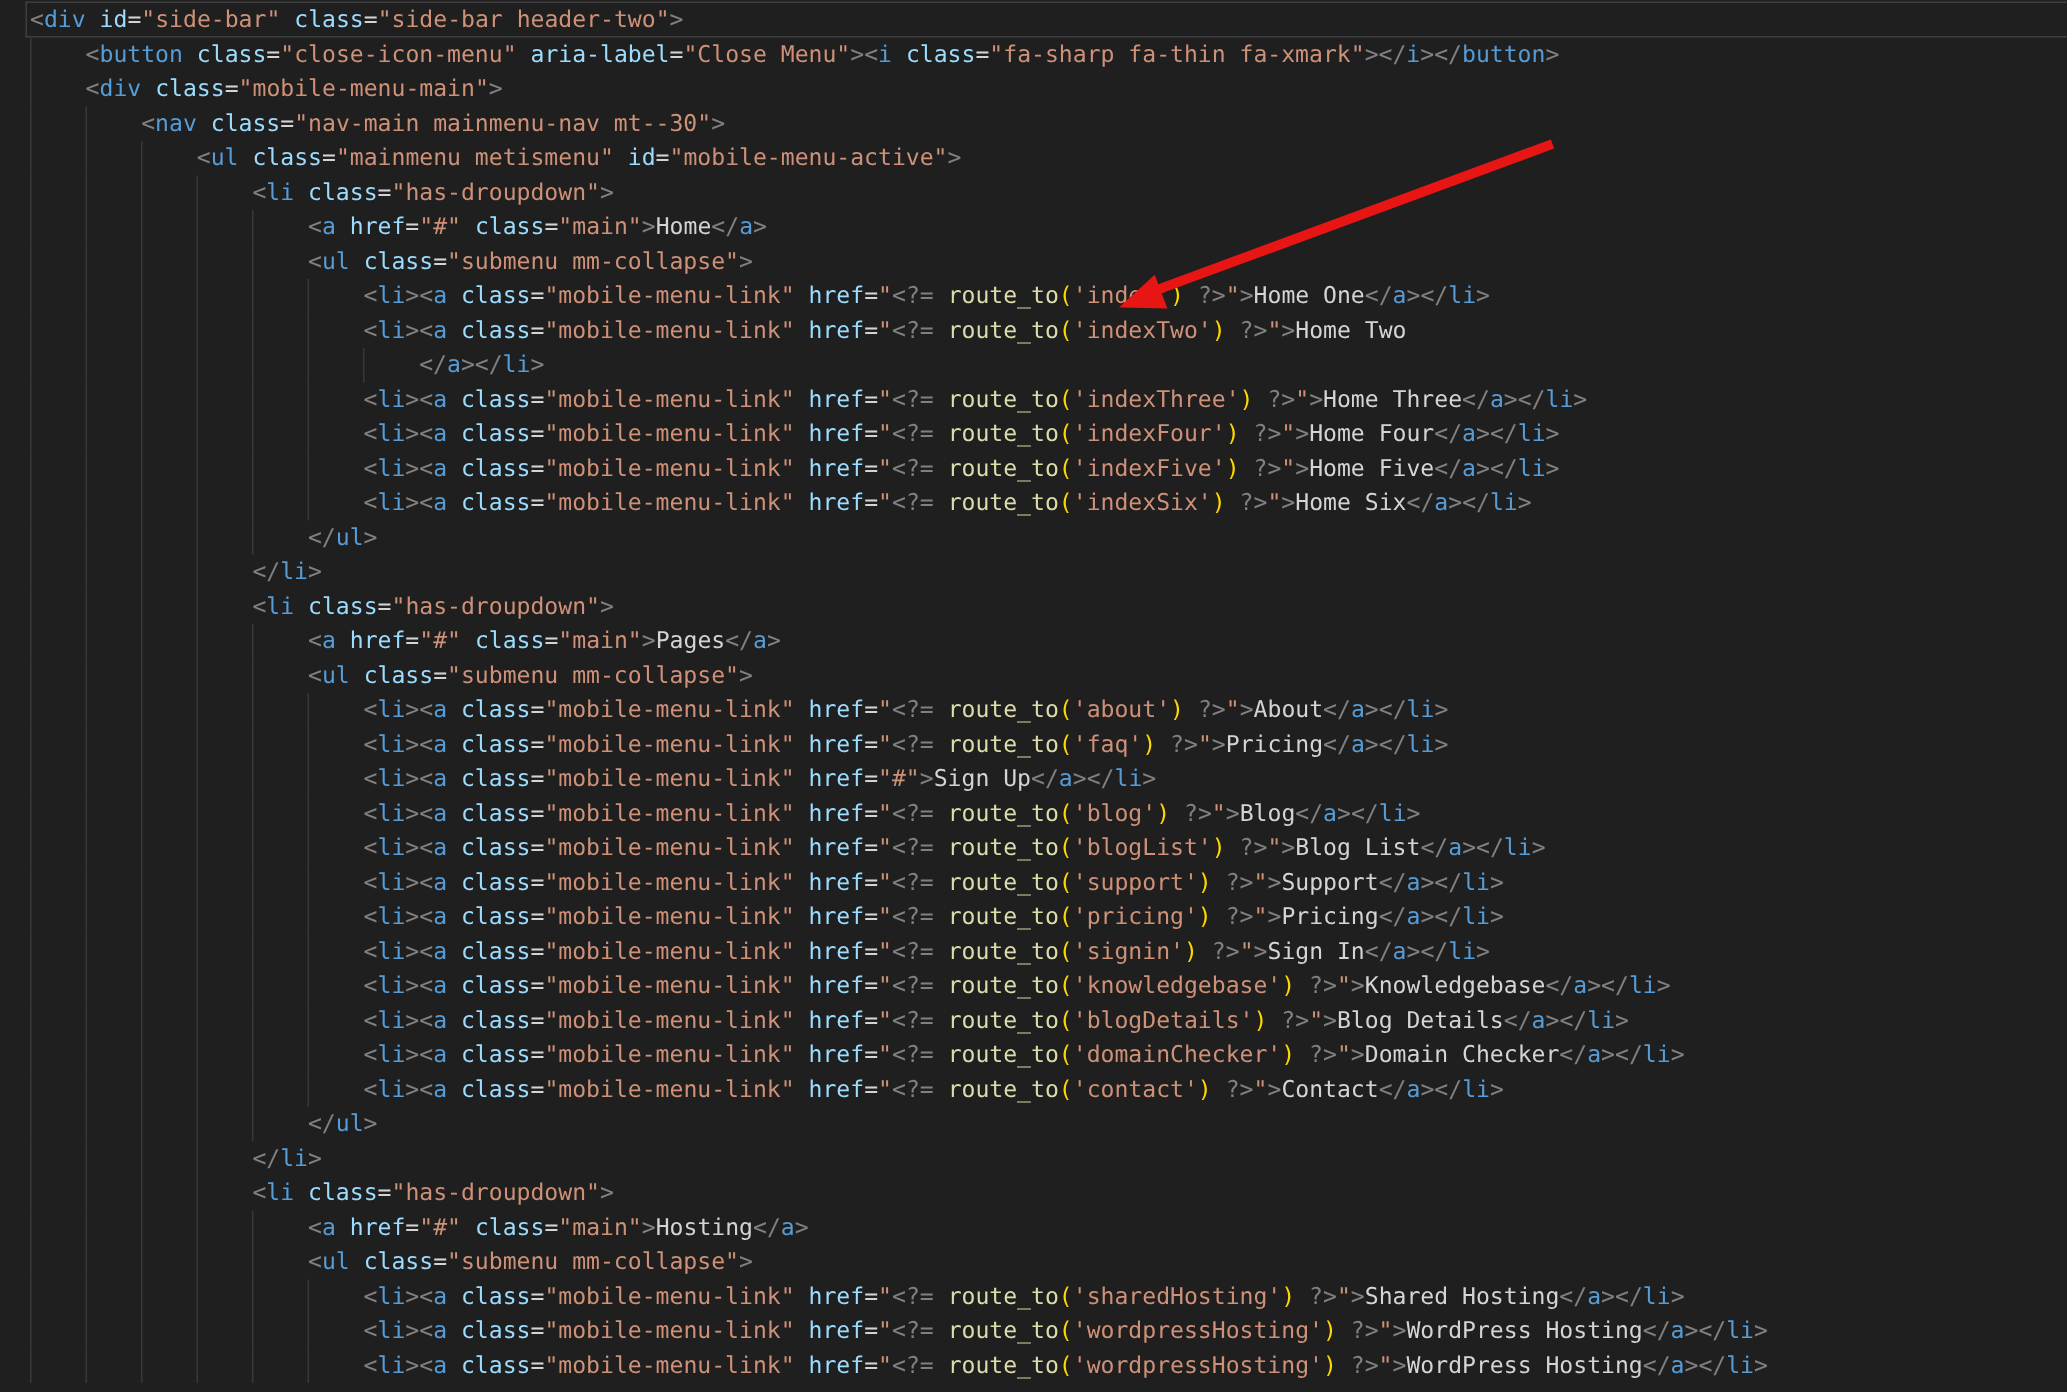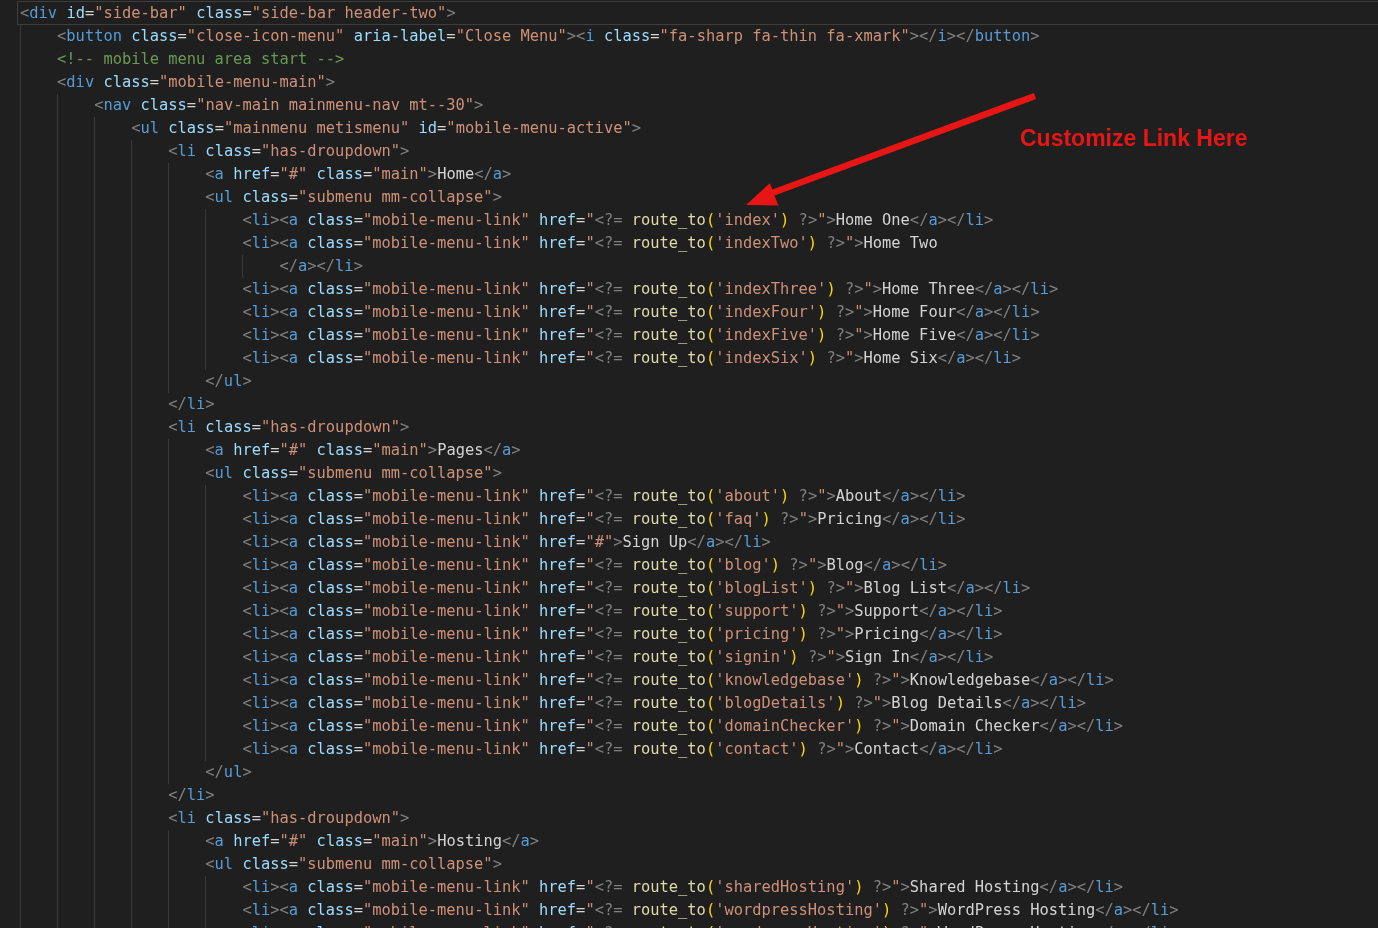--- a/index.html
+++ b/index.html
@@ -46,21 +46,20 @@
     pointer-events: none;
   }
 </style>
 </head>
 <body>
 
 <div id="editor" style="background: rgb(31, 31, 31);">
   <div id="code-area">
       <div class="line current" style="padding-left: calc(0ch + 20px);"><span style="color: rgb(128, 128, 128);">&lt;</span><span style="color: rgb(86, 156, 214);">div</span><span style="color: rgb(212, 212, 212);"> </span><span style="color: rgb(156, 220, 254);">id</span><span style="color: rgb(212, 212, 212);">=</span><span style="color: rgb(206, 145, 120);">"side-bar"</span><span style="color: rgb(212, 212, 212);"> </span><span style="color: rgb(156, 220, 254);">class</span><span style="color: rgb(212, 212, 212);">=</span><span style="color: rgb(206, 145, 120);">"side-bar header-two"</span><span style="color: rgb(128, 128, 128);">&gt;</span></div>
       <div class="line" style="padding-left: calc(4ch + 20px);"><span class="guide" style="left: calc(0ch + 20px);"></span><span style="color: rgb(128, 128, 128);">&lt;</span><span style="color: rgb(86, 156, 214);">button</span><span style="color: rgb(212, 212, 212);"> </span><span style="color: rgb(156, 220, 254);">class</span><span style="color: rgb(212, 212, 212);">=</span><span style="color: rgb(206, 145, 120);">"close-icon-menu"</span><span style="color: rgb(212, 212, 212);"> </span><span style="color: rgb(156, 220, 254);">aria-label</span><span style="color: rgb(212, 212, 212);">=</span><span style="color: rgb(206, 145, 120);">"Close Menu"</span><span style="color: rgb(128, 128, 128);">&gt;&lt;</span><span style="color: rgb(86, 156, 214);">i</span><span style="color: rgb(212, 212, 212);"> </span><span style="color: rgb(156, 220, 254);">class</span><span style="color: rgb(212, 212, 212);">=</span><span style="color: rgb(206, 145, 120);">"fa-sharp fa-thin fa-xmark"</span><span style="color: rgb(128, 128, 128);">&gt;&lt;/</span><span style="color: rgb(86, 156, 214);">i</span><span style="color: rgb(128, 128, 128);">&gt;&lt;/</span><span style="color: rgb(86, 156, 214);">button</span><span style="color: rgb(128, 128, 128);">&gt;</span></div>
-      <div class="line" style="padding-left: calc(4ch + 20px);"><span class="guide" style="left: calc(0ch + 20px);"></span><span style="color: rgb(106, 153, 85);">&lt;!-- mobile menu area start --&gt;</span></div>
       <div class="line" style="padding-left: calc(4ch + 20px);"><span class="guide" style="left: calc(0ch + 20px);"></span><span style="color: rgb(128, 128, 128);">&lt;</span><span style="color: rgb(86, 156, 214);">div</span><span style="color: rgb(212, 212, 212);"> </span><span style="color: rgb(156, 220, 254);">class</span><span style="color: rgb(212, 212, 212);">=</span><span style="color: rgb(206, 145, 120);">"mobile-menu-main"</span><span style="color: rgb(128, 128, 128);">&gt;</span></div>
       <div class="line" style="padding-left: calc(8ch + 20px);"><span class="guide" style="left: calc(0ch + 20px);"></span><span class="guide" style="left: calc(4ch + 20px);"></span><span style="color: rgb(128, 128, 128);">&lt;</span><span style="color: rgb(86, 156, 214);">nav</span><span style="color: rgb(212, 212, 212);"> </span><span style="color: rgb(156, 220, 254);">class</span><span style="color: rgb(212, 212, 212);">=</span><span style="color: rgb(206, 145, 120);">"nav-main mainmenu-nav mt--30"</span><span style="color: rgb(128, 128, 128);">&gt;</span></div>
       <div class="line" style="padding-left: calc(12ch + 20px);"><span class="guide" style="left: calc(0ch + 20px);"></span><span class="guide" style="left: calc(4ch + 20px);"></span><span class="guide" style="left: calc(8ch + 20px);"></span><span style="color: rgb(128, 128, 128);">&lt;</span><span style="color: rgb(86, 156, 214);">ul</span><span style="color: rgb(212, 212, 212);"> </span><span style="color: rgb(156, 220, 254);">class</span><span style="color: rgb(212, 212, 212);">=</span><span style="color: rgb(206, 145, 120);">"mainmenu metismenu"</span><span style="color: rgb(212, 212, 212);"> </span><span style="color: rgb(156, 220, 254);">id</span><span style="color: rgb(212, 212, 212);">=</span><span style="color: rgb(206, 145, 120);">"mobile-menu-active"</span><span style="color: rgb(128, 128, 128);">&gt;</span></div>
       <div class="line" style="padding-left: calc(16ch + 20px);"><span class="guide" style="left: calc(0ch + 20px);"></span><span class="guide" style="left: calc(4ch + 20px);"></span><span class="guide" style="left: calc(8ch + 20px);"></span><span class="guide" style="left: calc(12ch + 20px);"></span><span style="color: rgb(128, 128, 128);">&lt;</span><span style="color: rgb(86, 156, 214);">li</span><span style="color: rgb(212, 212, 212);"> </span><span style="color: rgb(156, 220, 254);">class</span><span style="color: rgb(212, 212, 212);">=</span><span style="color: rgb(206, 145, 120);">"has-droupdown"</span><span style="color: rgb(128, 128, 128);">&gt;</span></div>
       <div class="line" style="padding-left: calc(20ch + 20px);"><span class="guide" style="left: calc(0ch + 20px);"></span><span class="guide" style="left: calc(4ch + 20px);"></span><span class="guide" style="left: calc(8ch + 20px);"></span><span class="guide" style="left: calc(12ch + 20px);"></span><span class="guide" style="left: calc(16ch + 20px);"></span><span style="color: rgb(128, 128, 128);">&lt;</span><span style="color: rgb(86, 156, 214);">a</span><span style="color: rgb(212, 212, 212);"> </span><span style="color: rgb(156, 220, 254);">href</span><span style="color: rgb(212, 212, 212);">=</span><span style="color: rgb(206, 145, 120);">"#"</span><span style="color: rgb(212, 212, 212);"> </span><span style="color: rgb(156, 220, 254);">class</span><span style="color: rgb(212, 212, 212);">=</span><span style="color: rgb(206, 145, 120);">"main"</span><span style="color: rgb(128, 128, 128);">&gt;</span><span style="color: rgb(212, 212, 212);">Home</span><span style="color: rgb(128, 128, 128);">&lt;/</span><span style="color: rgb(86, 156, 214);">a</span><span style="color: rgb(128, 128, 128);">&gt;</span></div>
       <div class="line" style="padding-left: calc(20ch + 20px);"><span class="guide" style="left: calc(0ch + 20px);"></span><span class="guide" style="left: calc(4ch + 20px);"></span><span class="guide" style="left: calc(8ch + 20px);"></span><span class="guide" style="left: calc(12ch + 20px);"></span><span class="guide" style="left: calc(16ch + 20px);"></span><span style="color: rgb(128, 128, 128);">&lt;</span><span style="color: rgb(86, 156, 214);">ul</span><span style="color: rgb(212, 212, 212);"> </span><span style="color: rgb(156, 220, 254);">class</span><span style="color: rgb(212, 212, 212);">=</span><span style="color: rgb(206, 145, 120);">"submenu mm-collapse"</span><span style="color: rgb(128, 128, 128);">&gt;</span></div>
       <div class="line" style="padding-left: calc(24ch + 20px);"><span class="guide" style="left: calc(0ch + 20px);"></span><span class="guide" style="left: calc(4ch + 20px);"></span><span class="guide" style="left: calc(8ch + 20px);"></span><span class="guide" style="left: calc(12ch + 20px);"></span><span class="guide" style="left: calc(16ch + 20px);"></span><span class="guide" style="left: calc(20ch + 20px);"></span><span style="color: rgb(128, 128, 128);">&lt;</span><span style="color: rgb(86, 156, 214);">li</span><span style="color: rgb(128, 128, 128);">&gt;&lt;</span><span style="color: rgb(86, 156, 214);">a</span><span style="color: rgb(212, 212, 212);"> </span><span style="color: rgb(156, 220, 254);">class</span><span style="color: rgb(212, 212, 212);">=</span><span style="color: rgb(206, 145, 120);">"mobile-menu-link"</span><span style="color: rgb(212, 212, 212);"> </span><span style="color: rgb(156, 220, 254);">href</span><span style="color: rgb(212, 212, 212);">=</span><span style="color: rgb(206, 145, 120);">"</span><span style="color: rgb(128, 128, 128);">&lt;?=</span><span style="color: rgb(212, 212, 212);"> </span><span style="color: rgb(220, 220, 170);">route_to</span><span style="color: rgb(255, 215, 0);">(</span><span style="color: rgb(206, 145, 120);">'index'</span><span style="color: rgb(255, 215, 0);">)</span><span style="color: rgb(212, 212, 212);"> </span><span style="color: rgb(128, 128, 128);">?&gt;</span><span style="color: rgb(206, 145, 120);">"</span><span style="color: rgb(128, 128, 128);">&gt;</span><span style="color: rgb(212, 212, 212);">Home One</span><span style="color: rgb(128, 128, 128);">&lt;/</span><span style="color: rgb(86, 156, 214);">a</span><span style="color: rgb(128, 128, 128);">&gt;&lt;/</span><span style="color: rgb(86, 156, 214);">li</span><span style="color: rgb(128, 128, 128);">&gt;</span></div>
       <div class="line" style="padding-left: calc(24ch + 20px);"><span class="guide" style="left: calc(0ch + 20px);"></span><span class="guide" style="left: calc(4ch + 20px);"></span><span class="guide" style="left: calc(8ch + 20px);"></span><span class="guide" style="left: calc(12ch + 20px);"></span><span class="guide" style="left: calc(16ch + 20px);"></span><span class="guide" style="left: calc(20ch + 20px);"></span><span style="color: rgb(128, 128, 128);">&lt;</span><span style="color: rgb(86, 156, 214);">li</span><span style="color: rgb(128, 128, 128);">&gt;&lt;</span><span style="color: rgb(86, 156, 214);">a</span><span style="color: rgb(212, 212, 212);"> </span><span style="color: rgb(156, 220, 254);">class</span><span style="color: rgb(212, 212, 212);">=</span><span style="color: rgb(206, 145, 120);">"mobile-menu-link"</span><span style="color: rgb(212, 212, 212);"> </span><span style="color: rgb(156, 220, 254);">href</span><span style="color: rgb(212, 212, 212);">=</span><span style="color: rgb(206, 145, 120);">"</span><span style="color: rgb(128, 128, 128);">&lt;?=</span><span style="color: rgb(212, 212, 212);"> </span><span style="color: rgb(220, 220, 170);">route_to</span><span style="color: rgb(255, 215, 0);">(</span><span style="color: rgb(206, 145, 120);">'indexTwo'</span><span style="color: rgb(255, 215, 0);">)</span><span style="color: rgb(212, 212, 212);"> </span><span style="color: rgb(128, 128, 128);">?&gt;</span><span style="color: rgb(206, 145, 120);">"</span><span style="color: rgb(128, 128, 128);">&gt;</span><span style="color: rgb(212, 212, 212);">Home Two</span></div>
       <div class="line" style="padding-left: calc(28ch + 20px);"><span class="guide" style="left: calc(0ch + 20px);"></span><span class="guide" style="left: calc(4ch + 20px);"></span><span class="guide" style="left: calc(8ch + 20px);"></span><span class="guide" style="left: calc(12ch + 20px);"></span><span class="guide" style="left: calc(16ch + 20px);"></span><span class="guide" style="left: calc(20ch + 20px);"></span><span class="guide" style="left: calc(24ch + 20px);"></span><span style="color: rgb(128, 128, 128);">&lt;/</span><span style="color: rgb(86, 156, 214);">a</span><span style="color: rgb(128, 128, 128);">&gt;&lt;/</span><span style="color: rgb(86, 156, 214);">li</span><span style="color: rgb(128, 128, 128);">&gt;</span></div>
       <div class="line" style="padding-left: calc(24ch + 20px);"><span class="guide" style="left: calc(0ch + 20px);"></span><span class="guide" style="left: calc(4ch + 20px);"></span><span class="guide" style="left: calc(8ch + 20px);"></span><span class="guide" style="left: calc(12ch + 20px);"></span><span class="guide" style="left: calc(16ch + 20px);"></span><span class="guide" style="left: calc(20ch + 20px);"></span><span style="color: rgb(128, 128, 128);">&lt;</span><span style="color: rgb(86, 156, 214);">li</span><span style="color: rgb(128, 128, 128);">&gt;&lt;</span><span style="color: rgb(86, 156, 214);">a</span><span style="color: rgb(212, 212, 212);"> </span><span style="color: rgb(156, 220, 254);">class</span><span style="color: rgb(212, 212, 212);">=</span><span style="color: rgb(206, 145, 120);">"mobile-menu-link"</span><span style="color: rgb(212, 212, 212);"> </span><span style="color: rgb(156, 220, 254);">href</span><span style="color: rgb(212, 212, 212);">=</span><span style="color: rgb(206, 145, 120);">"</span><span style="color: rgb(128, 128, 128);">&lt;?=</span><span style="color: rgb(212, 212, 212);"> </span><span style="color: rgb(220, 220, 170);">route_to</span><span style="color: rgb(255, 215, 0);">(</span><span style="color: rgb(206, 145, 120);">'indexThree'</span><span style="color: rgb(255, 215, 0);">)</span><span style="color: rgb(212, 212, 212);"> </span><span style="color: rgb(128, 128, 128);">?&gt;</span><span style="color: rgb(206, 145, 120);">"</span><span style="color: rgb(128, 128, 128);">&gt;</span><span style="color: rgb(212, 212, 212);">Home Three</span><span style="color: rgb(128, 128, 128);">&lt;/</span><span style="color: rgb(86, 156, 214);">a</span><span style="color: rgb(128, 128, 128);">&gt;&lt;/</span><span style="color: rgb(86, 156, 214);">li</span><span style="color: rgb(128, 128, 128);">&gt;</span></div>
@@ -92,14 +91,13 @@
       <div class="line" style="padding-left: calc(24ch + 20px);"><span class="guide" style="left: calc(0ch + 20px);"></span><span class="guide" style="left: calc(4ch + 20px);"></span><span class="guide" style="left: calc(8ch + 20px);"></span><span class="guide" style="left: calc(12ch + 20px);"></span><span class="guide" style="left: calc(16ch + 20px);"></span><span class="guide" style="left: calc(20ch + 20px);"></span><span style="color: rgb(128, 128, 128);">&lt;</span><span style="color: rgb(86, 156, 214);">li</span><span style="color: rgb(128, 128, 128);">&gt;&lt;</span><span style="color: rgb(86, 156, 214);">a</span><span style="color: rgb(212, 212, 212);"> </span><span style="color: rgb(156, 220, 254);">class</span><span style="color: rgb(212, 212, 212);">=</span><span style="color: rgb(206, 145, 120);">"mobile-menu-link"</span><span style="color: rgb(212, 212, 212);"> </span><span style="color: rgb(156, 220, 254);">href</span><span style="color: rgb(212, 212, 212);">=</span><span style="color: rgb(206, 145, 120);">"</span><span style="color: rgb(128, 128, 128);">&lt;?=</span><span style="color: rgb(212, 212, 212);"> </span><span style="color: rgb(220, 220, 170);">route_to</span><span style="color: rgb(255, 215, 0);">(</span><span style="color: rgb(206, 145, 120);">'sharedHosting'</span><span style="color: rgb(255, 215, 0);">)</span><span style="color: rgb(212, 212, 212);"> </span><span style="color: rgb(128, 128, 128);">?&gt;</span><span style="color: rgb(206, 145, 120);">"</span><span style="color: rgb(128, 128, 128);">&gt;</span><span style="color: rgb(212, 212, 212);">Shared Hosting</span><span style="color: rgb(128, 128, 128);">&lt;/</span><span style="color: rgb(86, 156, 214);">a</span><span style="color: rgb(128, 128, 128);">&gt;&lt;/</span><span style="color: rgb(86, 156, 214);">li</span><span style="color: rgb(128, 128, 128);">&gt;</span></div>
       <div class="line" style="padding-left: calc(24ch + 20px);"><span class="guide" style="left: calc(0ch + 20px);"></span><span class="guide" style="left: calc(4ch + 20px);"></span><span class="guide" style="left: calc(8ch + 20px);"></span><span class="guide" style="left: calc(12ch + 20px);"></span><span class="guide" style="left: calc(16ch + 20px);"></span><span class="guide" style="left: calc(20ch + 20px);"></span><span style="color: rgb(128, 128, 128);">&lt;</span><span style="color: rgb(86, 156, 214);">li</span><span style="color: rgb(128, 128, 128);">&gt;&lt;</span><span style="color: rgb(86, 156, 214);">a</span><span style="color: rgb(212, 212, 212);"> </span><span style="color: rgb(156, 220, 254);">class</span><span style="color: rgb(212, 212, 212);">=</span><span style="color: rgb(206, 145, 120);">"mobile-menu-link"</span><span style="color: rgb(212, 212, 212);"> </span><span style="color: rgb(156, 220, 254);">href</span><span style="color: rgb(212, 212, 212);">=</span><span style="color: rgb(206, 145, 120);">"</span><span style="color: rgb(128, 128, 128);">&lt;?=</span><span style="color: rgb(212, 212, 212);"> </span><span style="color: rgb(220, 220, 170);">route_to</span><span style="color: rgb(255, 215, 0);">(</span><span style="color: rgb(206, 145, 120);">'wordpressHosting'</span><span style="color: rgb(255, 215, 0);">)</span><span style="color: rgb(212, 212, 212);"> </span><span style="color: rgb(128, 128, 128);">?&gt;</span><span style="color: rgb(206, 145, 120);">"</span><span style="color: rgb(128, 128, 128);">&gt;</span><span style="color: rgb(212, 212, 212);">WordPress Hosting</span><span style="color: rgb(128, 128, 128);">&lt;/</span><span style="color: rgb(86, 156, 214);">a</span><span style="color: rgb(128, 128, 128);">&gt;&lt;/</span><span style="color: rgb(86, 156, 214);">li</span><span style="color: rgb(128, 128, 128);">&gt;</span></div>
       <div class="line" style="padding-left: calc(24ch + 20px);"><span class="guide" style="left: calc(0ch + 20px);"></span><span class="guide" style="left: calc(4ch + 20px);"></span><span class="guide" style="left: calc(8ch + 20px);"></span><span class="guide" style="left: calc(12ch + 20px);"></span><span class="guide" style="left: calc(16ch + 20px);"></span><span class="guide" style="left: calc(20ch + 20px);"></span><span style="color: rgb(128, 128, 128);">&lt;</span><span style="color: rgb(86, 156, 214);">li</span><span style="color: rgb(128, 128, 128);">&gt;&lt;</span><span style="color: rgb(86, 156, 214);">a</span><span style="color: rgb(212, 212, 212);"> </span><span style="color: rgb(156, 220, 254);">class</span><span style="color: rgb(212, 212, 212);">=</span><span style="color: rgb(206, 145, 120);">"mobile-menu-link"</span><span style="color: rgb(212, 212, 212);"> </span><span style="color: rgb(156, 220, 254);">href</span><span style="color: rgb(212, 212, 212);">=</span><span style="color: rgb(206, 145, 120);">"</span><span style="color: rgb(128, 128, 128);">&lt;?=</span><span style="color: rgb(212, 212, 212);"> </span><span style="color: rgb(220, 220, 170);">route_to</span><span style="color: rgb(255, 215, 0);">(</span><span style="color: rgb(206, 145, 120);">'wordpressHosting'</span><span style="color: rgb(255, 215, 0);">)</span><span style="color: rgb(212, 212, 212);"> </span><span style="color: rgb(128, 128, 128);">?&gt;</span><span style="color: rgb(206, 145, 120);">"</span><span style="color: rgb(128, 128, 128);">&gt;</span><span style="color: rgb(212, 212, 212);">WordPress Hosting</span><span style="color: rgb(128, 128, 128);">&lt;/</span><span style="color: rgb(86, 156, 214);">a</span><span style="color: rgb(128, 128, 128);">&gt;&lt;/</span><span style="color: rgb(86, 156, 214);">li</span><span style="color: rgb(128, 128, 128);">&gt;</span></div>
     </div>
 
   <svg id="arrow-svg" width="1378" height="928" viewBox="0 0 1378 928">
     <line id="arrow-shaft" x1="1035" y1="96" x2="772" y2="193" stroke-width="6.5" stroke="#e81515"></line>
     <polygon id="arrow-head" points="746,205 769.8,183.2 778.3,205.6" fill="#e81515"></polygon>
   </svg>
 
-  <div id="annotation-label" style="color: rgb(232, 21, 21);">Customize Link Here</div>
 </div>
 
 </body></html>

